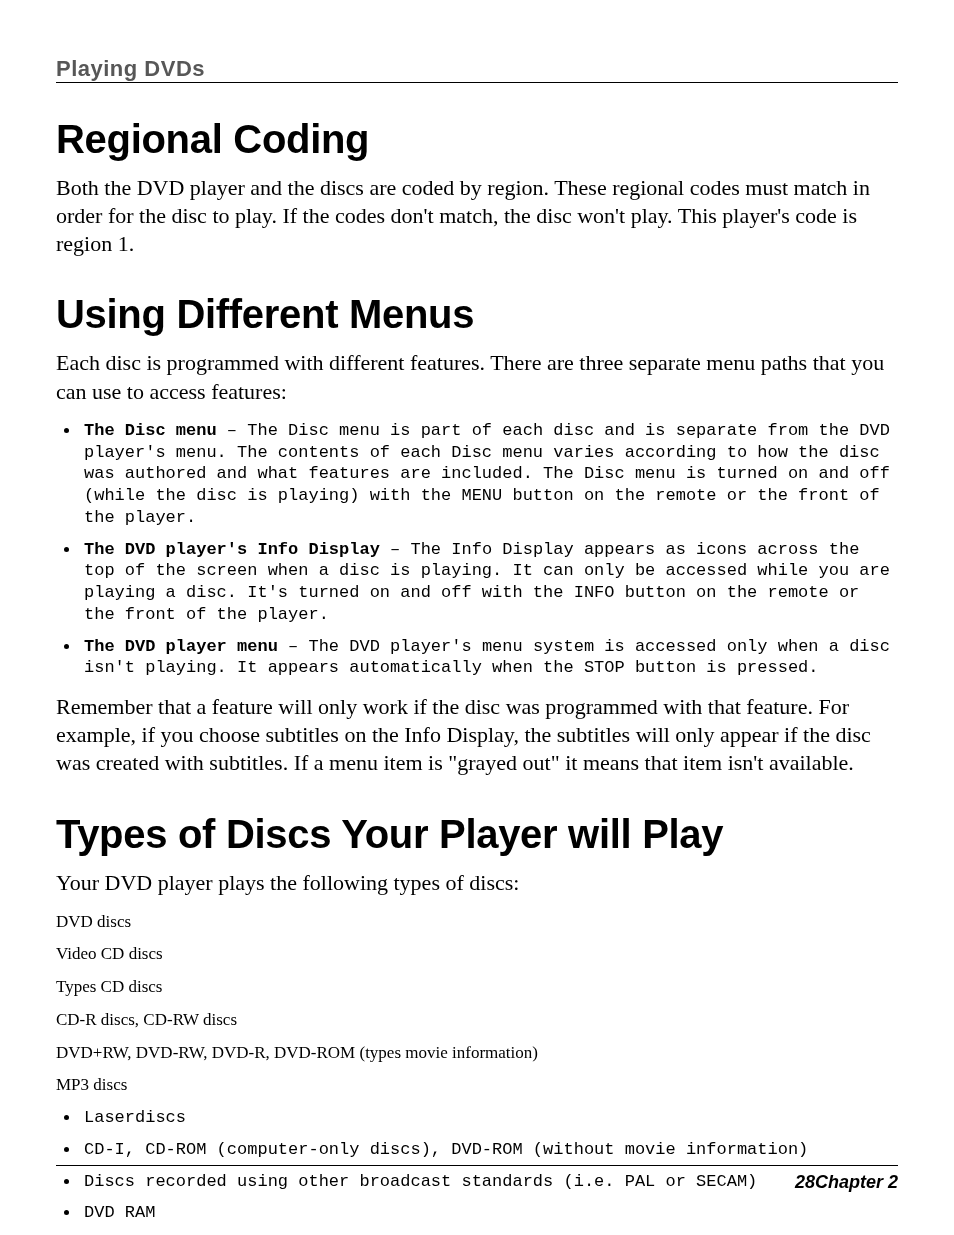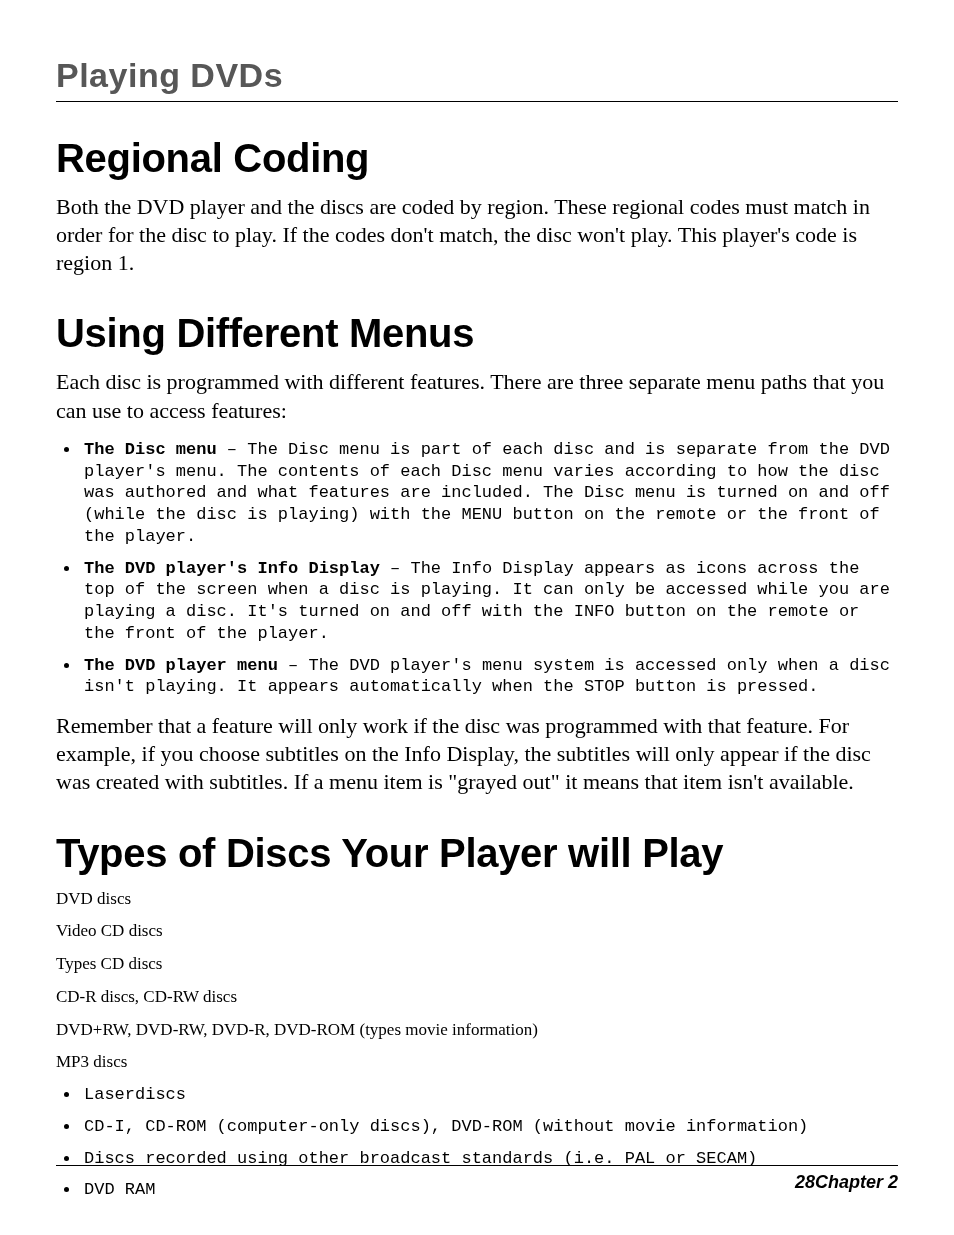--- a/index.html
+++ b/index.html
@@ -11,26 +11,25 @@
   }
   .page {
     width: 954px;
     height: 1235px;
     box-sizing: border-box;
     padding: 56px 56px 40px 56px;
     position: relative;
   }
   .chapter-title {
     font-family: Impact, "Arial Black", sans-serif;
-    font-size: 34px;
+    font-size: 22px;
     font-weight: 900;
     color: #575757;
     letter-spacing: 0.5px;
     margin: 0 0 6px 0;
-    padding-bottom: 6px;
     border-bottom: 1.5px solid #000;
   }
   .section-heading {
     font-family: "Myriad Pro", "Segoe UI", Arial, sans-serif;
     font-weight: 700;
     font-size: 40px;
     margin: 34px 0 12px 0;
     letter-spacing: -0.3px;
   }
   .body-text {
@@ -92,20 +91,21 @@
       <span class="bold-run">The DVD player's Info Display</span><span> – The Info Display appears as icons across the top of the screen when a disc is playing. It can only be accessed while you are playing a disc. It's turned on and off with the INFO button on the remote or the front of the player.</span>
     </li>
     <li>
       <span class="bold-run">The DVD player menu</span><span> – The DVD player's menu system is accessed only when a disc isn't playing. It appears automatically when the STOP button is pressed.</span>
     </li>
   </ul>
 
   <p class="body-text">Remember that a feature will only work if the disc was programmed with that feature. For example, if you choose subtitles on the Info Display, the subtitles will only appear if the disc was created with subtitles. If a menu item is "grayed out" it means that item isn't available.</p>
 
   <h2 class="section-heading">Types of Discs Your Player will Play</h2>
+  <p class="body-text">Your DVD player plays the following types of discs:</p>
 
   <p class="disc-line">DVD discs</p>
   <p class="disc-line">Video CD discs</p>
   <p class="disc-line">Types CD discs</p>
   <p class="disc-line">CD-R discs, CD-RW discs</p>
   <p class="disc-line">DVD+RW, DVD-RW, DVD-R, DVD-ROM (types movie information)</p>
   <p class="disc-line">MP3 discs</p>
 
 
   <ul class="bullets">

